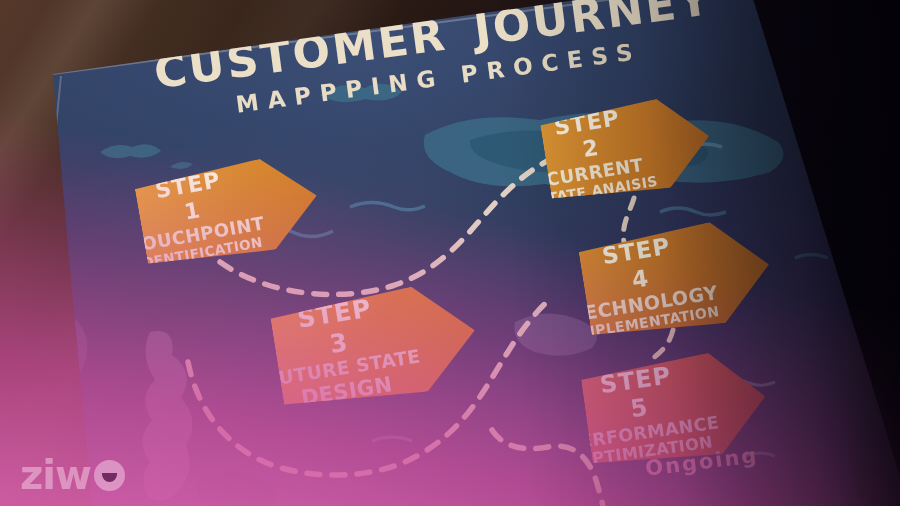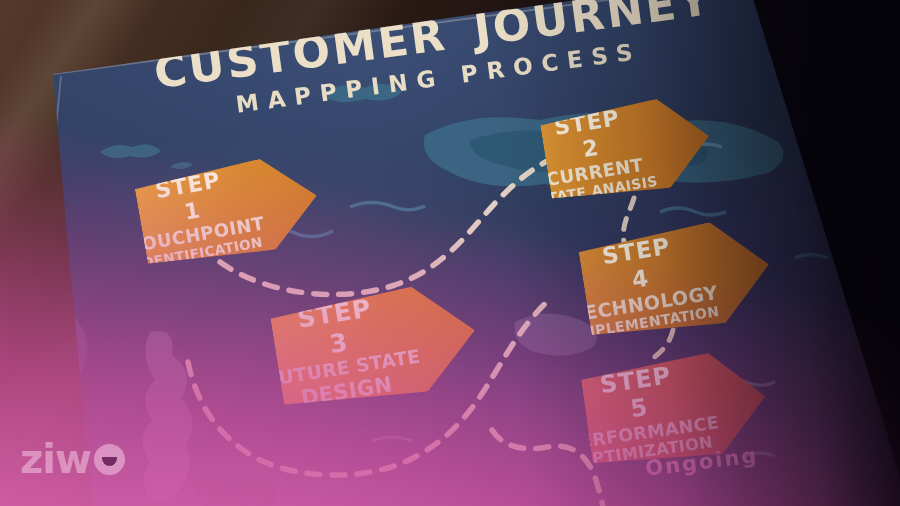--- a/index.html
+++ b/index.html
@@ -72,21 +72,21 @@
     position:absolute;inset:0;pointer-events:none;
     background:
       radial-gradient(ellipse at 30% 118%,rgba(228,110,185,0.40),transparent 55%),
       linear-gradient(193deg,rgba(196,62,146,0) 44%,rgba(196,62,146,0.30) 60%,rgba(200,70,150,0.72) 80%,rgba(211,92,167,0.92) 100%);
   }
   .right-shadow{
     position:absolute;inset:0;pointer-events:none;
     background:linear-gradient(265deg,rgba(4,2,8,0.95) 2%,rgba(4,2,8,0.55) 13%,rgba(4,2,8,0.18) 28%,transparent 44%);
   }
 
-  .logo{position:absolute;left:20px;top:436px;display:flex;align-items:center;}
+  .logo{position:absolute;left:20px;top:452px;display:flex;align-items:center;}
   .logo .txt{font-size:40px;font-weight:800;letter-spacing:-1px;color:rgba(242,198,226,0.55);}
   .logo .o{width:31px;height:31px;border-radius:50%;background:rgba(242,198,226,0.55);
     margin-left:3px;position:relative;}
   .logo .o .smile{position:absolute;left:8px;top:13px;width:15px;height:9px;
     border-radius:0 0 15px 15px;background:rgba(95,26,80,0.85);}
 </style>
 </head>
 <body>
 
 <div class="stage">

